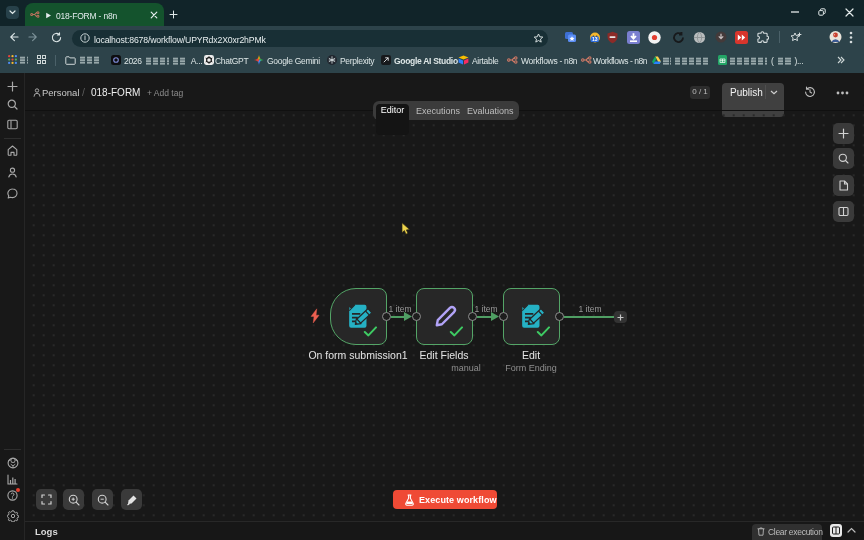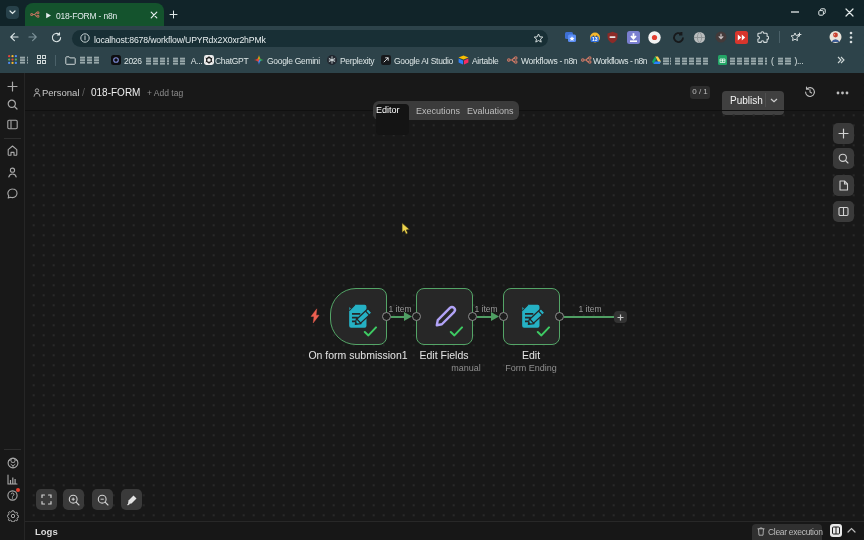--- a/index.html
+++ b/index.html
@@ -210,21 +210,21 @@
     <span class="bk" style="left:267px;">Google Gemini</span>
     <svg class="abs" style="left:327px;top:7px" width="10" height="10" viewBox="0 0 10 10">
         <circle cx="5" cy="5" r="5" fill="#20262e"></circle>
         <path d="M5 1.3v7.4M1.8 3.2l6.4 3.6M8.2 3.2L1.8 6.8M1.8 5h6.4" stroke="#dbe3e5" stroke-width=".8" fill="none"></path>
       </svg>
     <span class="bk" style="left:340px;">Perplexity</span>
     <svg class="abs" style="left:381px;top:7px" width="10" height="10" viewBox="0 0 10 10">
         <rect width="10" height="10" rx="2.2" fill="#17191c"></rect>
         <path d="M2.8 7.2L7.2 2.8M7.2 2.8v3M7.2 2.8h-3" stroke="#e8eaec" stroke-width=".9" fill="none"></path>
       </svg>
-    <span class="bk" style="left:394px;">Google AI Studio</span>
+    <span class="bk" style="left:394px;font-weight:bold;">Google AI Studio</span>
     <svg class="abs" style="left:458px;top:7px" width="11" height="10" viewBox="0 0 11 10">
         <path d="M5.5.5L10.5 2.5L5.5 4.6L.5 2.5z" fill="#f8bd00"></path>
         <path d="M.6 3.6l4.4 1.9v4L.6 7.6z" fill="#2d7ff9"></path>
         <path d="M10.4 3.6L6 5.5v4l4.4-1.9z" fill="#f82b60"></path>
       </svg>
     <span class="bk" style="left:472px;">Airtable</span>
     <svg class="abs" style="left:507px;top:8px" width="11" height="8" viewBox="0 0 11 8">
         <g stroke="#d27a66" stroke-width="1.1" fill="none">
           <circle cx="1.8" cy="4" r="1.2"></circle>
           <circle cx="8.8" cy="2" r="1.2"></circle>
@@ -309,21 +309,21 @@
     <div id="header">
       <svg class="abs" style="left:32.5px;top:15px" width="8" height="9" viewBox="0 0 8 9">
           <circle cx="4" cy="2.5" r="1.7" fill="none" stroke="#b5b5b5" stroke-width=".9"></circle>
           <path d="M1 8.3a3 3 0 0 1 6 0" fill="none" stroke="#b5b5b5" stroke-width=".9" stroke-linecap="round"></path>
         </svg>
       <span class="abs" style="left:42px;top:14px;font-size:9.5px;color:#c9c9c9;">Personal</span>
       <span class="abs" style="left:82px;top:13px;font-size:10.5px;color:#5d5d5d;">/</span>
       <span class="abs" style="left:91px;top:14px;font-size:10px;color:#eeeeee;">018-FORM</span>
       <span class="abs" style="left:147px;top:15px;font-size:8.5px;color:#8d8d8d;">+ Add tag</span>
       <div class="abs" style="left:690px;top:13px;width:20px;height:12.5px;background:#2d2d2d;border-radius:3px;text-align:center;line-height:12.5px;font-size:8px;color:#bdbdbd;">0 / 1</div>
-      <div class="abs" style="left:722px;top:18px;width:62px;height:24px;background:#404040;border-radius:4px;">
+      <div class="abs" style="left:722px;top:10px;width:62px;height:34px;background:#404040;border-radius:4px;">
         <span class="abs" style="left:8px;top:3.5px;font-size:10px;color:#f2f2f2;">Publish</span>
         <div class="abs" style="left:43px;top:2px;width:1px;height:14px;background:#4f4f4f;"></div>
         <svg class="abs" style="left:48px;top:7px" width="8" height="5" viewBox="0 0 8 5">
             <path d="M1 1l3 2.6L7 1" stroke="#cfcfcf" stroke-width="1.2" fill="none"></path>
           </svg>
       </div>
       <svg class="abs" style="left:804px;top:13px" width="12" height="12" viewBox="0 0 12 12">
           <path d="M1.6 6a4.4 4.4 0 1 0 1.2-3M2.5 1v2.2h2.2" stroke="#bdbdbd" stroke-width="1.1" fill="none" stroke-linecap="round"></path>
           <path d="M6 3.8V6l1.6 1" stroke="#bdbdbd" stroke-width="1.1" fill="none" stroke-linecap="round"></path>
         </svg>
@@ -463,28 +463,35 @@
             <path d="M3.6 5.2h3.2" stroke="#d2d2d2" stroke-width="1"></path>
           </svg>
         </div>
       <div class="cbtn" style="left:96px;top:378px;">
           <svg width="12" height="12" viewBox="0 0 12 12">
             <path d="M7.5 1.5L10.5 4.5L5.5 9.5L2 10L2.5 6.5z" fill="#e3e3e3"></path>
             <path d="M1.5 11l2-1.5" stroke="#e3e3e3" stroke-width="1.2"></path>
           </svg>
         </div>
 
+      <div class="abs" style="left:368px;top:378.5px;width:103.5px;height:19.5px;background:#ef4a35;border-radius:4px;">
+        <svg class="abs" style="left:11px;top:4px" width="11" height="12" viewBox="0 0 11 12">
+            <path d="M4 1h3M4.6 1v3.2L1.8 9.5a1.2 1.2 0 0 0 1.1 1.7h5.2a1.2 1.2 0 0 0 1.1-1.7L6.4 4.2V1" fill="none" stroke="#fff" stroke-width="1.1" stroke-linecap="round"></path>
+            <path d="M3.2 7.5h4.6l1 2.5H2.2z" fill="#fff"></path>
+          </svg>
+        <span class="abs" style="left:26px;top:5px;font-size:9px;font-weight:bold;color:#fff;letter-spacing:.1px;white-space:nowrap;">Execute workflow</span>
+      </div>
 
       <svg class="abs" style="left:376px;top:111px" width="11" height="14" viewBox="0 0 11 14">
           <path d="M1 .8l0 10l2.4-2.2l1.5 3.6l2-0.9l-1.5-3.4l3.3-.3z" fill="#edd44b" stroke="#2a2415" stroke-width=".7"></path>
         </svg>
     </div>
 
     <div class="abs" style="left:373px;top:28px;width:145.5px;height:18.5px;background:#3b3b3b;border-radius:6px;">
-      <div class="abs" style="left:3px;top:2.5px;width:33px;height:31px;background:#141414;border-radius:4px;text-align:left;line-height:13.5px;font-size:9px;color:#ffffff;">Editor</div>
+      <div class="abs" style="left:3px;top:2.5px;width:33px;height:31px;background:#141414;border-radius:4px;text-align:center;line-height:13.5px;font-size:9px;color:#ffffff;">Editor</div>
       <span class="abs" style="left:43px;top:5px;font-size:9px;color:#bdbdbd;">Executions</span>
       <span class="abs" style="left:94px;top:5px;font-size:9px;color:#bdbdbd;">Evaluations</span>
     </div>
     <div id="logsbar">
       <span class="abs" style="left:10px;top:4px;font-size:9.5px;color:#dadada;font-weight:bold;">Logs</span>
       <div class="abs" style="left:727px;top:2px;width:70px;height:30px;background:#303030;border-radius:4px;">
         <svg class="abs" style="left:5px;top:3px" width="8" height="9" viewBox="0 0 8 9">
             <path d="M.5 1.8h7M2.8 1.8V1h2.4v.8M1.5 1.8l.5 6.4h4l.5-6.4" fill="none" stroke="#b5b5b5" stroke-width=".9"></path>
           </svg>
         <span class="abs" style="left:16px;top:2.5px;font-size:8.5px;letter-spacing:-0.3px;color:#bdbdbd;white-space:nowrap;">Clear execution</span>

